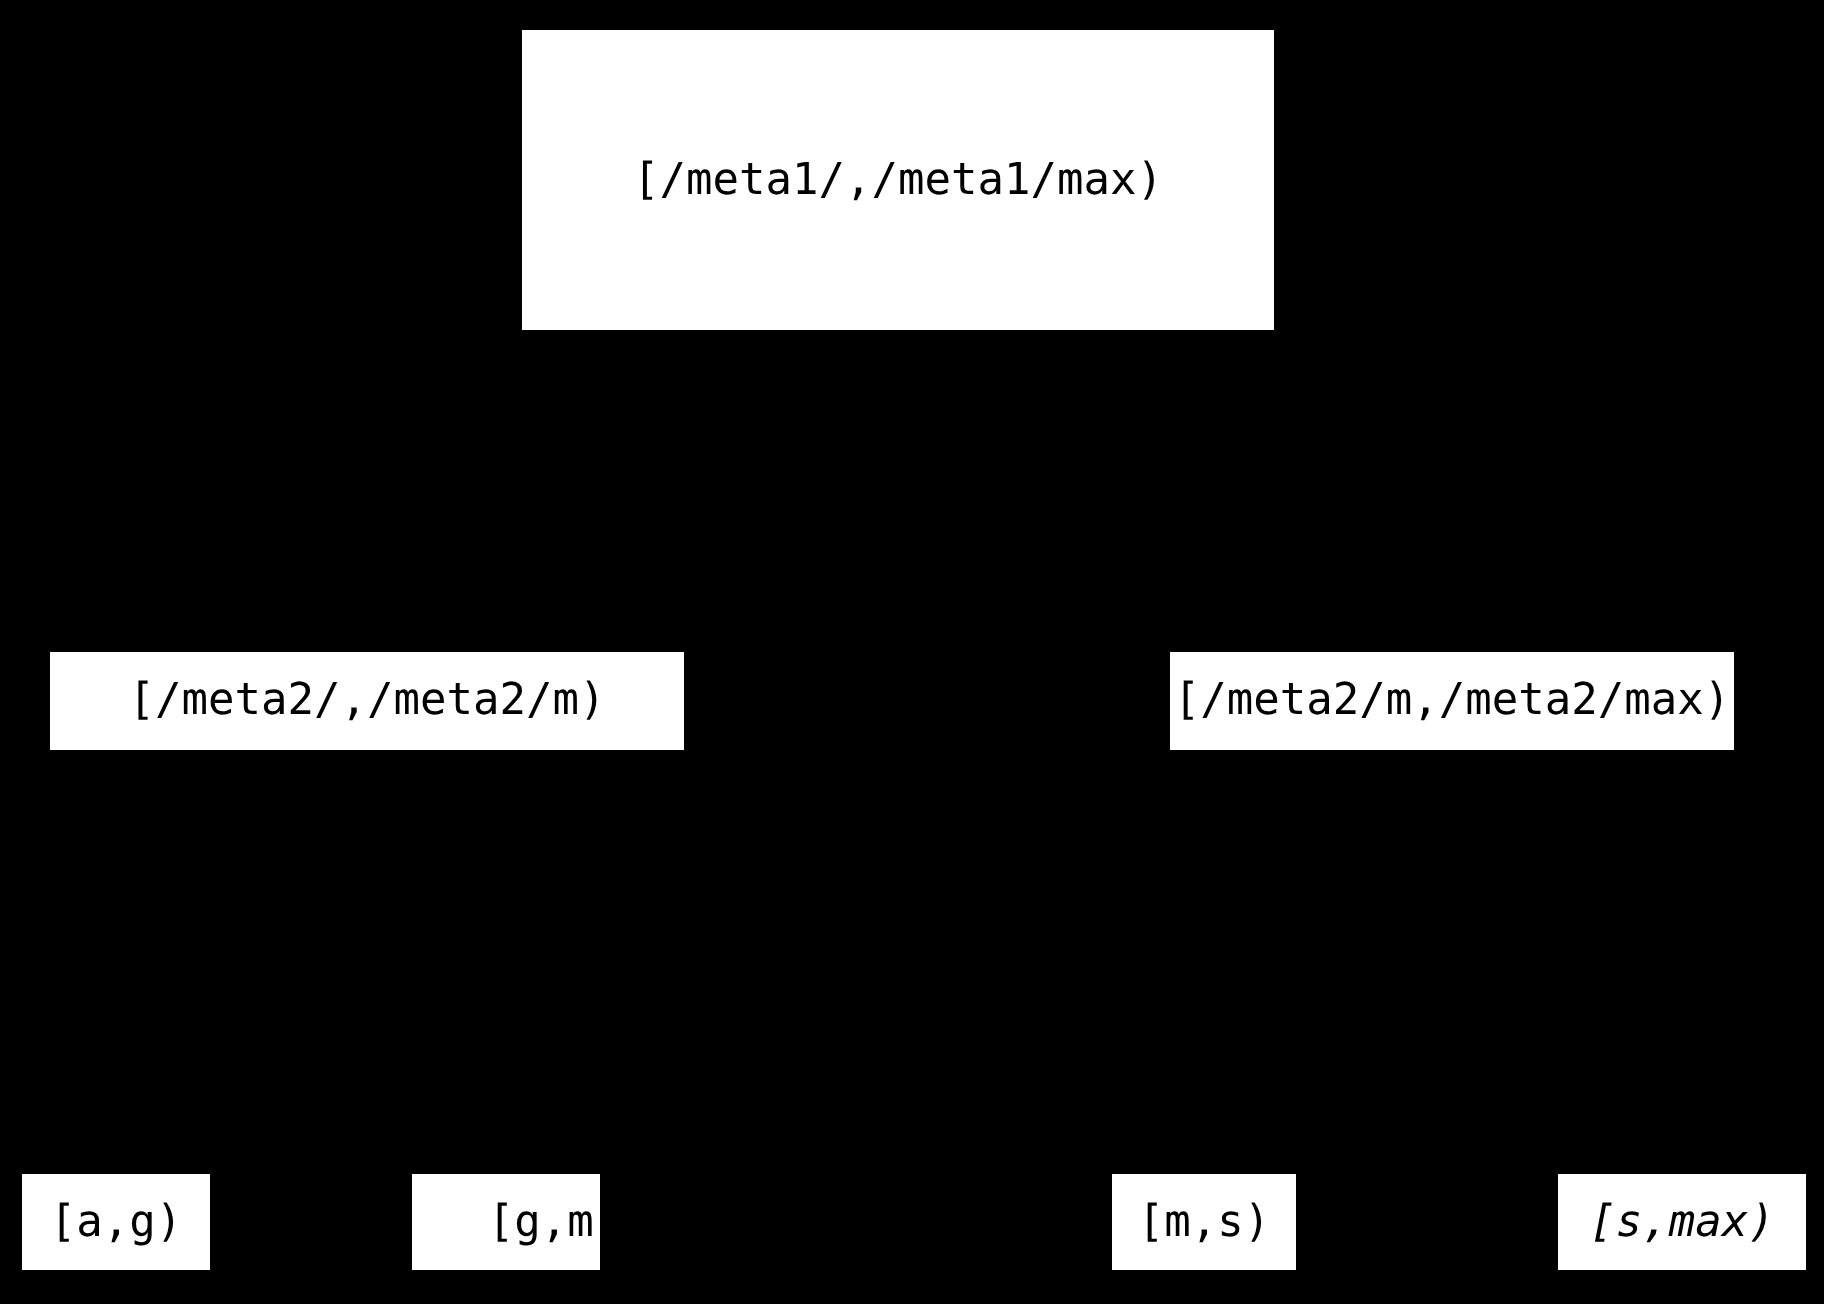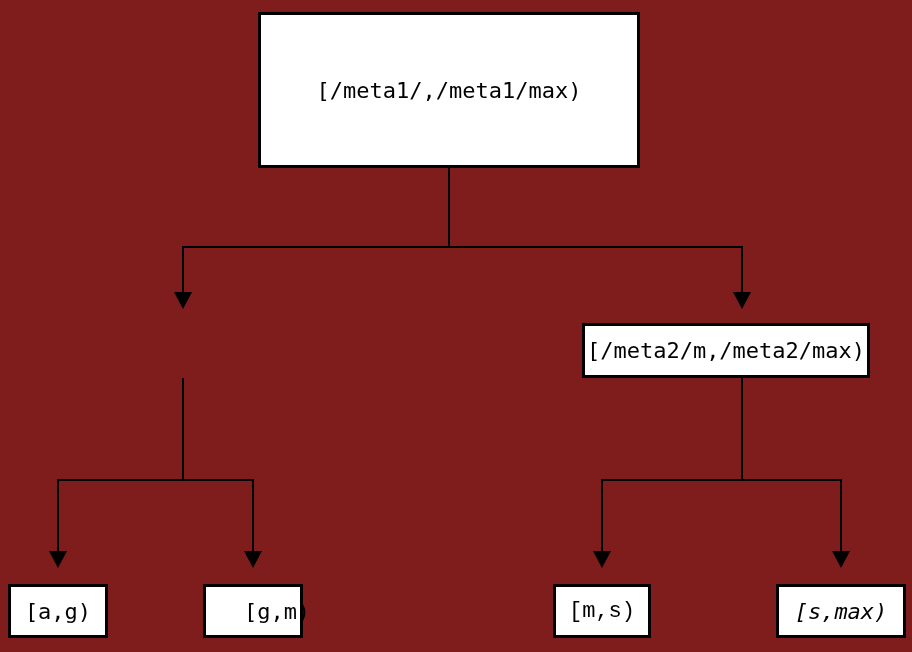--- a/index.html
+++ b/index.html
@@ -4,21 +4,21 @@
 <style>
   html, body {
     margin: 0;
     padding: 0;
     background: #ffffff;
   }
   .canvas {
     position: relative;
     width: 912px;
     height: 652px;
-    background: #7f1d1d;
+    background: #000000;
     font-family: "DejaVu Sans Mono", "Liberation Mono", monospace;
     overflow: hidden;
   }
   .edges {
     position: absolute;
     left: 0;
     top: 0;
     width: 912px;
     height: 652px;
   }
@@ -35,21 +35,21 @@
     font-size: 22px;
     color: #000000;
     white-space: nowrap;
     letter-spacing: 0;
   }
   .node-root   { left: 258px; top: 12px;  width: 382px; height: 156px; }
   .node-l2a    { left: 22px;  top: 323px; width: 323px; height: 55px;  }
   .node-l2b    { left: 582px; top: 323px; width: 288px; height: 55px;  }
   .node-leaf1  { left: 8px;   top: 584px; width: 100px; height: 54px;  }
   .node-leaf2  { left: 203px; top: 584px; width: 100px; height: 54px; padding-left: 48px;  }
-  .node-leaf3  { left: 553px; top: 584px; width: 98px;  height: 54px; font-family: Liberation Mono, monospace;  }
+  .node-leaf3  { left: 553px; top: 584px; width: 98px;  height: 54px;  }
   .node-leaf4  { left: 776px; top: 584px; width: 130px; height: 54px; font-style: italic;  }
 </style>
 </head>
 <body>
 
 <div class="canvas">
 
   <svg class="edges" viewBox="0 0 912 652" xmlns="http://www.w3.org/2000/svg">
     <g stroke="#000000" stroke-width="2" fill="none">
       <line x1="449" y1="168" x2="449" y2="248"></line>
@@ -82,20 +82,23 @@
     <g fill="#000000" stroke="none">
       <polygon points="593,551 611,551 602,568"></polygon>
       <polygon points="832,551 850,551 841,568"></polygon>
     </g>
   </svg>
 
   <div class="node node-root">
     <span class="node-label">[/meta1/,/meta1/max)</span>
   </div>
 
+  <div class="node node-l2a">
+    <span class="node-label">[/meta2/,/meta2/m)</span>
+  </div>
 
   <div class="node node-l2b">
     <span class="node-label">[/meta2/m,/meta2/max)</span>
   </div>
 
   <div class="node node-leaf1">
     <span class="node-label">[a,g)</span>
   </div>
 
   <div class="node node-leaf2">

